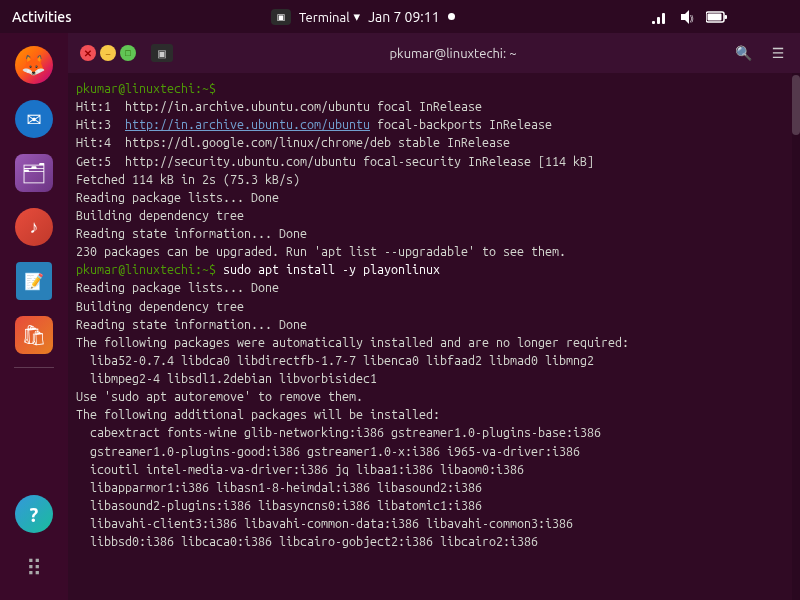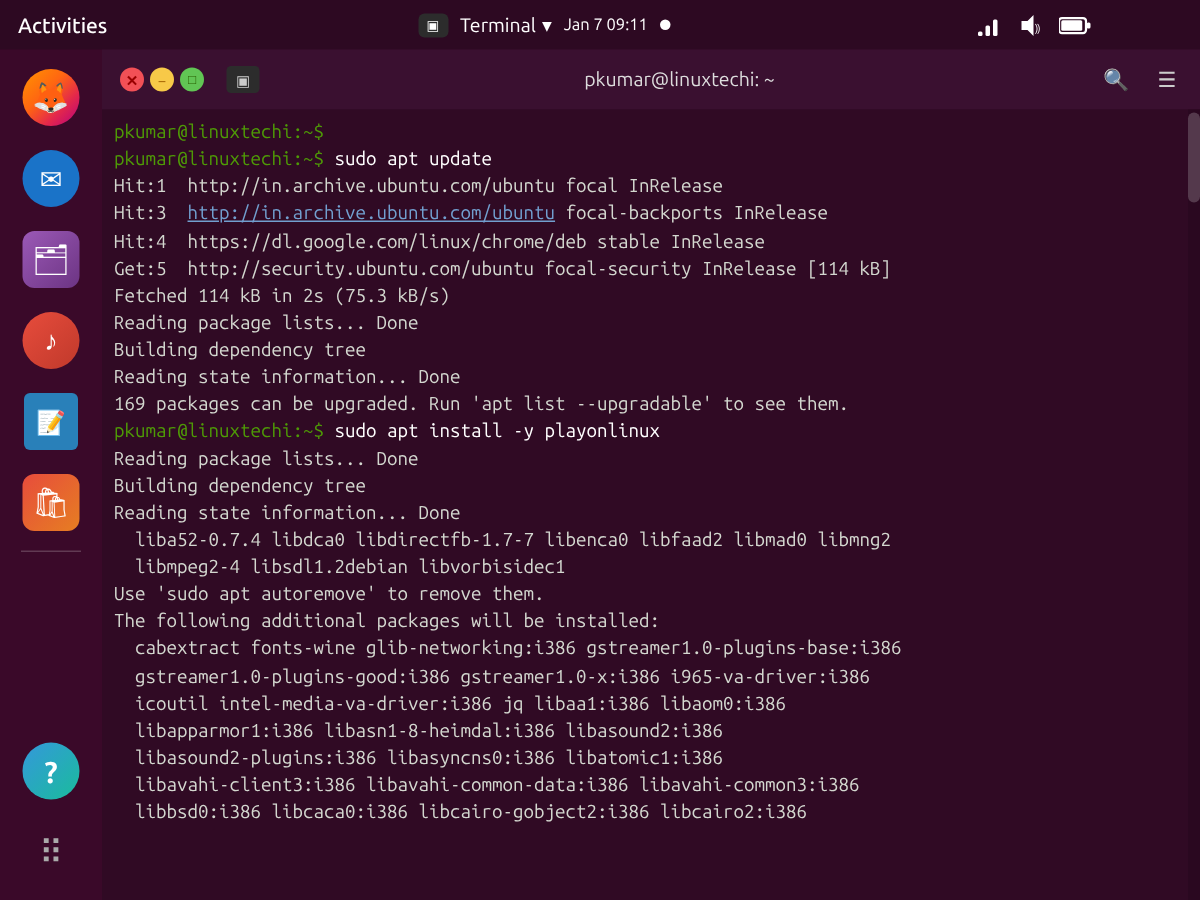--- a/index.html
+++ b/index.html
@@ -46,21 +46,21 @@
     }
     .topbar-terminal {
       display: flex;
       align-items: center;
       gap: 4px;
       font-size: 13px;
       color: #fff;
       text-align: center;
     }
     .topbar-datetime {
-      font-size: 11px;
+      font-size: 14px;
       color: #fff;
     }
     .topbar-dot {
       width: 7px;
       height: 7px;
       background: #fff;
       border-radius: 50%;
       display: inline-block;
     }
 
@@ -333,34 +333,34 @@
     <div style="width:28px;height:28px;display:flex;align-items:center;justify-content:center;margin-left:6px;">
       <div style="background:#2c2c2c;border-radius:3px;width:22px;height:18px;display:flex;align-items:center;justify-content:center;color:#ccc;font-size:10px;">▣</div>
     </div>
     <div id="terminal-title-text">pkumar@linuxtechi: ~</div>
     <div class="title-icon-btn">🔍</div>
     <div class="title-icon-btn">☰</div>
   </div>
 
   <div id="terminal-content">
     <span class="line"><span class="prompt">pkumar@linuxtechi:~$</span></span>
-    <span class="line"><span class="prompt">pkumar@linuxtechi:~$</span><span class="cmd"> sudo apt update</span></span>
     <span class="line">Hit:1  http://in.archive.ubuntu.com/ubuntu focal InRelease</span>
     <span class="line">Hit:3  <span class="link">http://in.archive.ubuntu.com/ubuntu</span> focal-backports InRelease</span>
     <span class="line">Hit:4  https://dl.google.com/linux/chrome/deb stable InRelease</span>
     <span class="line">Get:5  http://security.ubuntu.com/ubuntu focal-security InRelease [114 kB]</span>
     <span class="line">Fetched 114 kB in 2s (75.3 kB/s)</span>
     <span class="line">Reading package lists... Done</span>
     <span class="line">Building dependency tree</span>
     <span class="line">Reading state information... Done</span>
-    <span class="line">169 packages can be upgraded. Run 'apt list --upgradable' to see them.</span>
+    <span class="line">230 packages can be upgraded. Run 'apt list --upgradable' to see them.</span>
     <span class="line"><span class="prompt">pkumar@linuxtechi:~$</span><span class="cmd"> sudo apt install -y playonlinux</span></span>
     <span class="line">Reading package lists... Done</span>
     <span class="line">Building dependency tree</span>
     <span class="line">Reading state information... Done</span>
+    <span class="line">The following packages were automatically installed and are no longer required:</span>
     <span class="line">  liba52-0.7.4 libdca0 libdirectfb-1.7-7 libenca0 libfaad2 libmad0 libmng2</span>
     <span class="line">  libmpeg2-4 libsdl1.2debian libvorbisidec1</span>
     <span class="line">Use 'sudo apt autoremove' to remove them.</span>
     <span class="line">The following additional packages will be installed:</span>
     <span class="line">  cabextract fonts-wine glib-networking:i386 gstreamer1.0-plugins-base:i386</span>
     <span class="line">  gstreamer1.0-plugins-good:i386 gstreamer1.0-x:i386 i965-va-driver:i386</span>
     <span class="line">  icoutil intel-media-va-driver:i386 jq libaa1:i386 libaom0:i386</span>
     <span class="line">  libapparmor1:i386 libasn1-8-heimdal:i386 libasound2:i386</span>
     <span class="line">  libasound2-plugins:i386 libasyncns0:i386 libatomic1:i386</span>
     <span class="line">  libavahi-client3:i386 libavahi-common-data:i386 libavahi-common3:i386</span>

